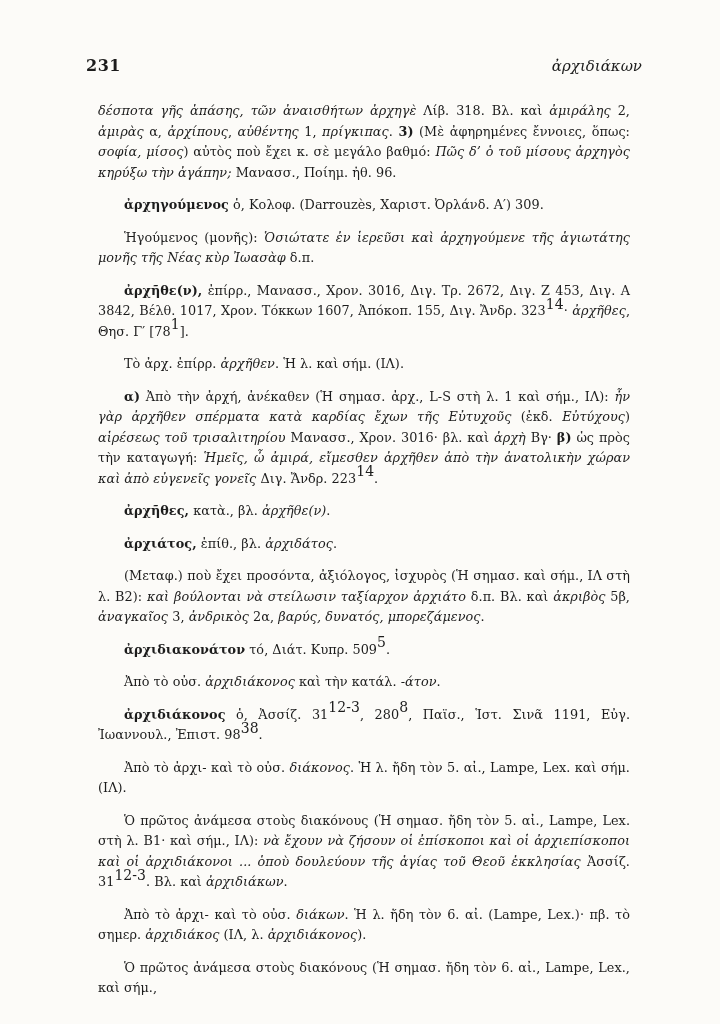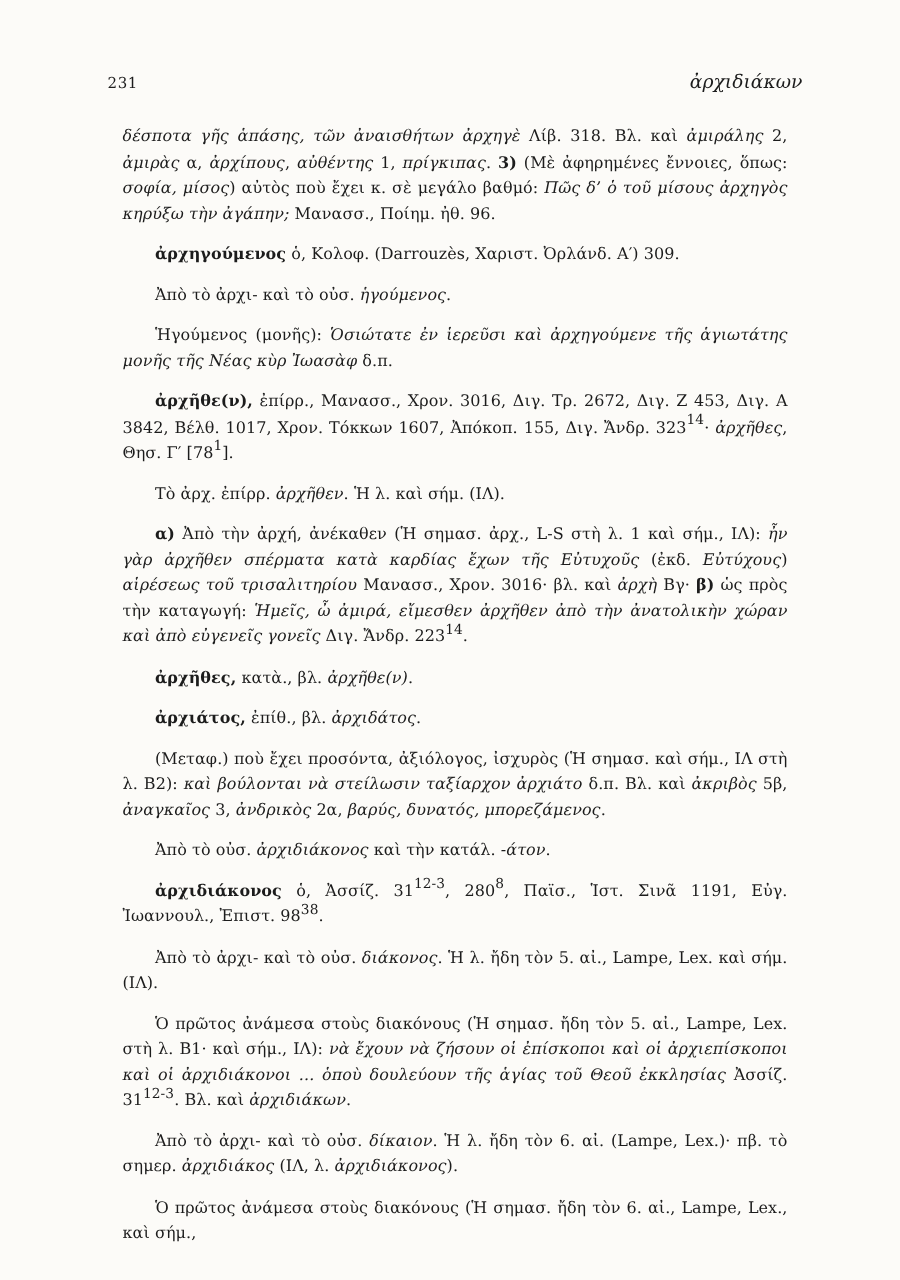--- a/index.html
+++ b/index.html
@@ -17,22 +17,22 @@
     padding: 56px 78px 0 86px;
     overflow: hidden;
   }
   .page-header {
     display: flex;
     justify-content: space-between;
     align-items: baseline;
     margin-bottom: 26px;
   }
   .page-number {
-    font-weight: normal;
-    font-size: 12px;
+    font-weight: bold;
+    font-size: 16px;
     letter-spacing: 0.5px;
   }
   .running-title {
     font-style: italic;
     font-size: 15px;
   }
   .page-body {
     text-align: justify;
     font-size: 12.8px;
     line-height: 20.5px;
@@ -41,46 +41,46 @@
   p.para {
     margin: 12px;
     text-indent: 26px;
   }
   p.para.no-indent { text-indent: 0; }
   p.para.entry-start { margin-top: 9px; }
   .seg-n { font-style: normal; }
   .seg-i { font-style: italic; }
   .seg-b { font-weight: bold; font-style: normal; }
   sup.seg-sup {
-    font-size: 11px;
+    font-size: 14px;
     line-height: 0;
     position: relative;
     top: -1px;
     vertical-align: super;
   }
 </style>
 </head>
 <body>
 
 <div class="page">
   <div class="page-header">
     <span class="page-number">231</span>
     <span class="running-title">ἀρχιδιάκων</span>
   </div>
   <div class="page-body">
       <p class="para no-indent"><span class="seg-i">δέσποτα γῆς ἁπάσης, τῶν ἀναισθήτων ἀρχηγὲ </span><span class="seg-n">Λίβ. 318. Βλ. καὶ </span><span class="seg-i">ἀμιράλης</span><span class="seg-n"> 2, </span><span class="seg-i">ἀμιρὰς</span><span class="seg-n"> α, </span><span class="seg-i">ἀρχίπους</span><span class="seg-n">, </span><span class="seg-i">αὐθέντης</span><span class="seg-n"> 1, </span><span class="seg-i">πρίγκιπας</span><span class="seg-n">. </span><span class="seg-b">3)</span><span class="seg-n"> (Μὲ ἀφηρημένες ἔννοιες, ὅπως: </span><span class="seg-i">σοφία, μίσος</span><span class="seg-n">) αὐτὸς ποὺ ἔχει κ. σὲ μεγάλο βαθμό: </span><span class="seg-i">Πῶς δ’ ὁ τοῦ μίσους ἀρχηγὸς κηρύξω τὴν ἀγάπην; </span><span class="seg-n">Μανασσ., Ποίημ. ἠθ. 96.</span></p>
       <p class="para entry-start"><span class="seg-b">ἀρχηγούμενος</span><span class="seg-n"> ὁ, Κολοφ. (Darrouzès, Χαριστ. Ὀρλάνδ. Α′) 309.</span></p>
-      <p class="para"><span class="seg-n">Ἀπὸ τὸ ἀρχι- καὶ τὸ οὐσ. </span><span class="seg-i">ἡγούμενος</span><span class="seg-n">.</span></p>
       <p class="para"><span class="seg-n">Ἡγούμενος (μονῆς): </span><span class="seg-i">Ὁσιώτατε ἐν ἱερεῦσι καὶ ἀρχηγούμενε τῆς ἁγιωτάτης μονῆς τῆς Νέας κὺρ Ἰωασὰφ </span><span class="seg-n">δ.π.</span></p>
       <p class="para entry-start"><span class="seg-b">ἀρχῆθε(ν),</span><span class="seg-n"> ἐπίρρ., Μανασσ., Χρον. 3016, Διγ. Τρ. 2672, Διγ. Ζ 453, Διγ. Α 3842, Βέλθ. 1017, Χρον. Τόκκων 1607, Ἀπόκοπ. 155, Διγ. Ἄνδρ. 323</span><sup class="seg-sup">14</sup><span class="seg-n">· </span><span class="seg-i">ἀρχῆθες</span><span class="seg-n">, Θησ. Γ′ [78</span><sup class="seg-sup">1</sup><span class="seg-n">].</span></p>
       <p class="para"><span class="seg-n">Τὸ ἀρχ. ἐπίρρ. </span><span class="seg-i">ἀρχῆθεν</span><span class="seg-n">. Ἡ λ. καὶ σήμ. (ΙΛ).</span></p>
       <p class="para"><span class="seg-b">α)</span><span class="seg-n"> Ἀπὸ τὴν ἀρχή, ἀνέκαθεν (Ἡ σημασ. ἀρχ., L-S στὴ λ. 1 καὶ σήμ., ΙΛ): </span><span class="seg-i">ἦν γὰρ ἀρχῆθεν σπέρματα κατὰ καρδίας ἔχων τῆς Εὐτυχοῦς </span><span class="seg-n">(ἐκδ. </span><span class="seg-i">Εὐτύχους</span><span class="seg-n">) </span><span class="seg-i">αἱρέσεως τοῦ τρισαλιτηρίου </span><span class="seg-n">Μανασσ., Χρον. 3016· βλ. καὶ </span><span class="seg-i">ἀρχὴ</span><span class="seg-n"> Βγ· </span><span class="seg-b">β)</span><span class="seg-n"> ὡς πρὸς τὴν καταγωγή: </span><span class="seg-i">Ἡμεῖς, ὦ ἀμιρά, εἴμεσθεν ἀρχῆθεν ἀπὸ τὴν ἀνατολικὴν χώραν καὶ ἀπὸ εὐγενεῖς γονεῖς </span><span class="seg-n">Διγ. Ἄνδρ. 223</span><sup class="seg-sup">14</sup><span class="seg-n">.</span></p>
       <p class="para entry-start"><span class="seg-b">ἀρχῆθες,</span><span class="seg-n"> κατὰ., βλ. </span><span class="seg-i">ἀρχῆθε(ν)</span><span class="seg-n">.</span></p>
       <p class="para entry-start"><span class="seg-b">ἀρχιάτος,</span><span class="seg-n"> ἐπίθ., βλ. </span><span class="seg-i">ἀρχιδάτος</span><span class="seg-n">.</span></p>
       <p class="para"><span class="seg-n">(Μεταφ.) ποὺ ἔχει προσόντα, ἀξιόλογος, ἰσχυρὸς (Ἡ σημασ. καὶ σήμ., ΙΛ στὴ λ. Β2): </span><span class="seg-i">καὶ βούλονται νὰ στείλωσιν ταξίαρχον ἀρχιάτο </span><span class="seg-n">δ.π. Βλ. καὶ </span><span class="seg-i">ἀκριβὸς</span><span class="seg-n"> 5β, </span><span class="seg-i">ἀναγκαῖος</span><span class="seg-n"> 3, </span><span class="seg-i">ἀνδρικὸς</span><span class="seg-n"> 2α, </span><span class="seg-i">βαρύς, δυνατός, μπορεζάμενος</span><span class="seg-n">.</span></p>
+      <p class="para entry-start"><span class="seg-b">ἀρχιδιακονάτον</span><span class="seg-n"> τό, Διάτ. Κυπρ. 509</span><sup class="seg-sup">5</sup><span class="seg-n">.</span></p>
       <p class="para"><span class="seg-n">Ἀπὸ τὸ οὐσ. </span><span class="seg-i">ἀρχιδιάκονος</span><span class="seg-n"> καὶ τὴν κατάλ. </span><span class="seg-i">-άτον</span><span class="seg-n">.</span></p>
       <p class="para entry-start"><span class="seg-b">ἀρχιδιάκονος</span><span class="seg-n"> ὁ, Ἀσσίζ. 31</span><sup class="seg-sup">12-3</sup><span class="seg-n">, 280</span><sup class="seg-sup">8</sup><span class="seg-n">, Παϊσ., Ἱστ. Σινᾶ 1191, Εὐγ. Ἰωαννουλ., Ἐπιστ. 98</span><sup class="seg-sup">38</sup><span class="seg-n">.</span></p>
       <p class="para"><span class="seg-n">Ἀπὸ τὸ ἀρχι- καὶ τὸ οὐσ. </span><span class="seg-i">διάκονος</span><span class="seg-n">. Ἡ λ. ἤδη τὸν 5. αἰ., Lampe, Lex. καὶ σήμ. (ΙΛ).</span></p>
       <p class="para"><span class="seg-n">Ὁ πρῶτος ἀνάμεσα στοὺς διακόνους (Ἡ σημασ. ἤδη τὸν 5. αἰ., Lampe, Lex. στὴ λ. Β1· καὶ σήμ., ΙΛ): </span><span class="seg-i">νὰ ἔχουν νὰ ζήσουν οἱ ἐπίσκοποι καὶ οἱ ἀρχιεπίσκοποι καὶ οἱ ἀρχιδιάκονοι ... ὁποὺ δουλεύουν τῆς ἁγίας τοῦ Θεοῦ ἐκκλησίας </span><span class="seg-n">Ἀσσίζ. 31</span><sup class="seg-sup">12-3</sup><span class="seg-n">. Βλ. καὶ </span><span class="seg-i">ἀρχιδιάκων</span><span class="seg-n">.</span></p>
-      <p class="para"><span class="seg-n">Ἀπὸ τὸ ἀρχι- καὶ τὸ οὐσ. </span><span class="seg-i">δίκαιον</span><span class="seg-n">. Ἡ λ. ἤδη τὸν 6. αἰ. (Lampe, Lex.)· πβ. τὸ σημερ. </span><span class="seg-i">ἀρχιδιάκος</span><span class="seg-n"> (ΙΛ, λ. </span><span class="seg-i">ἀρχιδιάκονος</span><span class="seg-n">).</span></p>
+      <p class="para"><span class="seg-n">Ἀπὸ τὸ ἀρχι- καὶ τὸ οὐσ. </span><span class="seg-i">διάκων</span><span class="seg-n">. Ἡ λ. ἤδη τὸν 6. αἰ. (Lampe, Lex.)· πβ. τὸ σημερ. </span><span class="seg-i">ἀρχιδιάκος</span><span class="seg-n"> (ΙΛ, λ. </span><span class="seg-i">ἀρχιδιάκονος</span><span class="seg-n">).</span></p>
       <p class="para"><span class="seg-n">Ὁ πρῶτος ἀνάμεσα στοὺς διακόνους (Ἡ σημασ. ἤδη τὸν 6. αἰ., Lampe, Lex., καὶ σήμ.,</span></p>
     </div>
 </div>
 
 </body></html>

